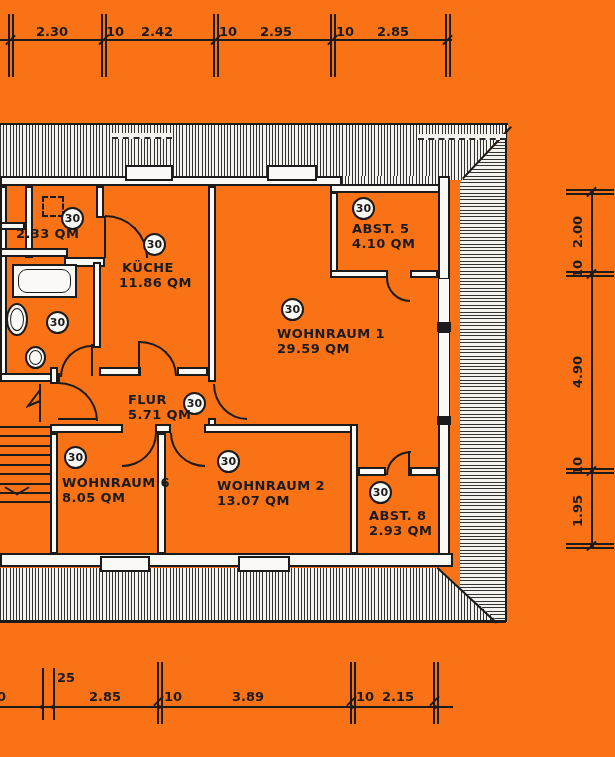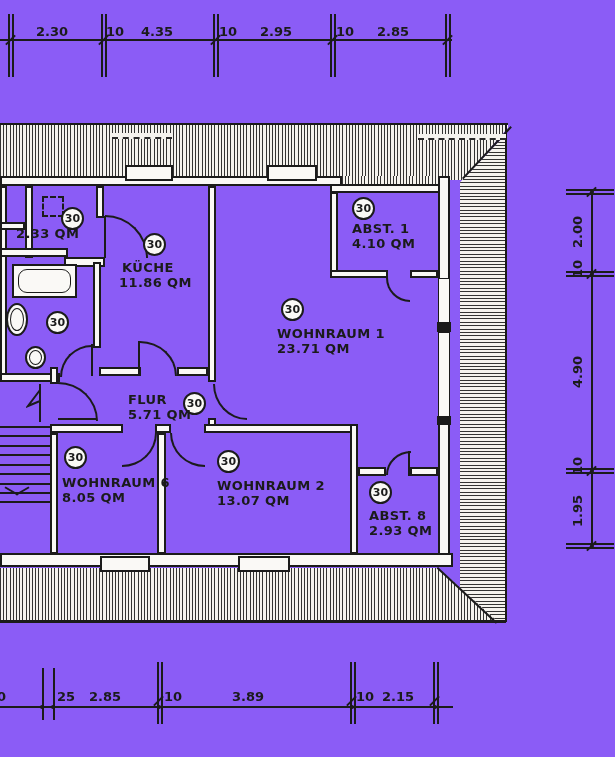--- a/index.html
+++ b/index.html
@@ -1,17 +1,17 @@
 <!DOCTYPE html>
 <html><head>
 <meta charset="utf-8">
 <style>
   *{margin:0;padding:0;box-sizing:border-box}
   html,body{width:615px;height:757px;background:#faf9f6}
-  #app{position:relative;width:615px;height:757px;background:#8b5cf6;overflow:hidden;
+  #app{position:relative;width:615px;height:757px;background:#f97316;overflow:hidden;
        font-family:"DejaVu Sans",sans-serif;color:#1b1b1b}
   .ln{position:absolute;background:#1b1b1b}
   .wall{position:absolute;background:#faf9f6;border:2px solid #1b1b1b}
   .band{position:absolute}
   .hatchV{background-color:#f5f3ee;background-image:repeating-linear-gradient(90deg,rgba(25,25,25,.88) 0 1px,transparent 1px 3.2px)}
   .hatchH{background-color:#f5f3ee;background-image:repeating-linear-gradient(180deg,rgba(25,25,25,.88) 0 1px,transparent 1px 3.4px)}
   .win{position:absolute;background:#faf9f6;border:2px solid #1b1b1b}
   .arc{position:absolute;border:0 solid #1b1b1b}
   .arc.tr{border-top-width:2px;border-right-width:2px;border-top-right-radius:100% 100%}
   .arc.tl{border-top-width:2px;border-left-width:2px;border-top-left-radius:100% 100%}
@@ -45,21 +45,21 @@
   <div class="ln" style="left:334px;top:14px;width:2px;height:63px"></div>
   <div class="ln" style="left:445px;top:14px;width:2px;height:63px"></div>
   <div class="ln" style="left:449px;top:14px;width:2px;height:63px"></div>
   <div class="sl" style="left:4px;top:39px"></div>
   <div class="sl" style="left:97px;top:39px"></div>
   <div class="sl" style="left:209px;top:39px"></div>
   <div class="sl" style="left:326px;top:39px"></div>
   <div class="sl" style="left:441px;top:39px"></div>
   <span class="dim" style="left:36px;top:24px">2.30</span>
   <span class="dim" style="left:106px;top:24px">10</span>
-  <span class="dim" style="left:141px;top:24px">4.35</span>
+  <span class="dim" style="left:141px;top:24px">2.42</span>
   <span class="dim" style="left:219px;top:24px">10</span>
   <span class="dim" style="left:260px;top:24px">2.95</span>
   <span class="dim" style="left:336px;top:24px">10</span>
   <span class="dim" style="left:377px;top:24px">2.85</span>
 
   <div class="band hatchH" style="left:460px;top:128px;width:47px;height:493px;clip-path:polygon(0 11%,100% 1%,100% 100%,0 100%)"></div>
   <div class="band hatchV" style="left:0;top:125px;width:508px;height:55px;clip-path:polygon(0 0,100% 0,100% 5%,91% 100%,0 100%)"></div>
   <div class="band hatchV" style="left:342px;top:176px;width:96px;height:9px"></div>
   <div class="band hatchV" style="left:0;top:568px;width:499px;height:53px;clip-path:polygon(0 0,87.8% 0,99.6% 100%,0 100%)"></div>
   <div class="ln" style="left:0;top:123px;width:508px;height:2px"></div>
@@ -146,24 +146,24 @@
   <div class="circ" style="left:281px;top:298px">30</div>
   <div class="circ" style="left:46px;top:311px">30</div>
   <div class="circ" style="left:183px;top:392px">30</div>
   <div class="circ" style="left:64px;top:446px">30</div>
   <div class="circ" style="left:217px;top:450px">30</div>
   <div class="circ" style="left:369px;top:481px">30</div>
 
   <span class="rarea" style="left:16px;top:226px">2.33 QM</span>
   <span class="rname" style="left:122px;top:260px">KÜCHE</span>
   <span class="rarea" style="left:119px;top:275px">11.86 QM</span>
-  <span class="rname" style="left:352px;top:221px">ABST. 1</span>
+  <span class="rname" style="left:352px;top:221px">ABST. 5</span>
   <span class="rarea" style="left:352px;top:236px">4.10 QM</span>
   <span class="rname" style="left:277px;top:326px">WOHNRAUM 1</span>
-  <span class="rarea" style="left:277px;top:341px">23.71 QM</span>
+  <span class="rarea" style="left:277px;top:341px">29.59 QM</span>
   <span class="rname" style="left:128px;top:392px">FLUR</span>
   <span class="rarea" style="left:128px;top:407px">5.71 QM</span>
   <span class="rname" style="left:62px;top:475px">WOHNRAUM 6</span>
   <span class="rarea" style="left:62px;top:490px">8.05 QM</span>
   <span class="rname" style="left:217px;top:478px">WOHNRAUM 2</span>
   <span class="rarea" style="left:217px;top:493px">13.07 QM</span>
   <span class="rname" style="left:369px;top:508px">ABST. 8</span>
   <span class="rarea" style="left:369px;top:523px">2.93 QM</span>
 
   <div class="ln" style="left:591px;top:189px;width:2px;height:359px"></div>
@@ -200,20 +200,20 @@
   <div class="ln" style="left:437px;top:662px;width:2px;height:62px"></div>
   <div class="dt" style="left:40px;top:705px"></div>
   <div class="dt" style="left:51px;top:705px"></div>
   <div class="dt" style="left:157px;top:705px"></div>
   <div class="dt" style="left:350px;top:705px"></div>
   <div class="dt" style="left:433px;top:705px"></div>
   <div class="sl" style="left:152px;top:700px"></div>
   <div class="sl" style="left:345px;top:700px"></div>
   <div class="sl" style="left:428px;top:700px"></div>
   <span class="dim" style="left:-3px;top:689px">0</span>
-  <span class="dim" style="left:57px;top:689px">25</span>
+  <span class="dim" style="left:57px;top:670px">25</span>
   <span class="dim" style="left:89px;top:689px">2.85</span>
   <span class="dim" style="left:164px;top:689px">10</span>
   <span class="dim" style="left:232px;top:689px">3.89</span>
   <span class="dim" style="left:356px;top:689px">10</span>
   <span class="dim" style="left:382px;top:689px">2.15</span>
 
 </div>
 
 </body></html>

